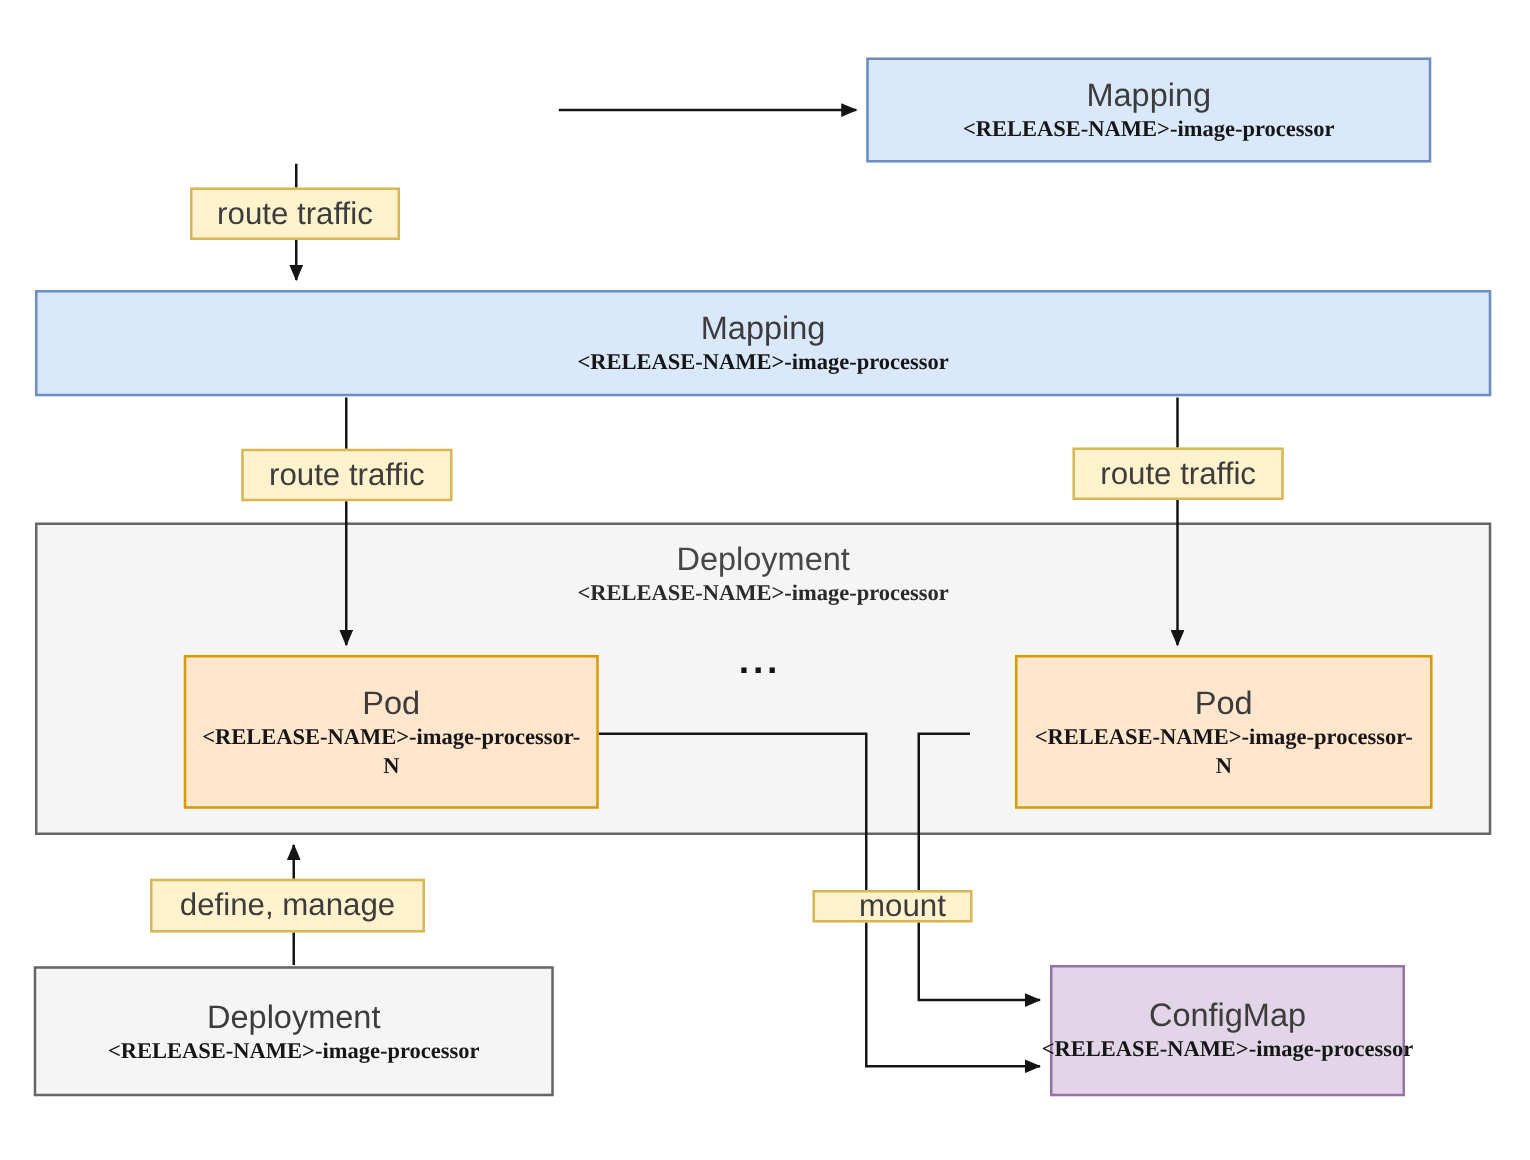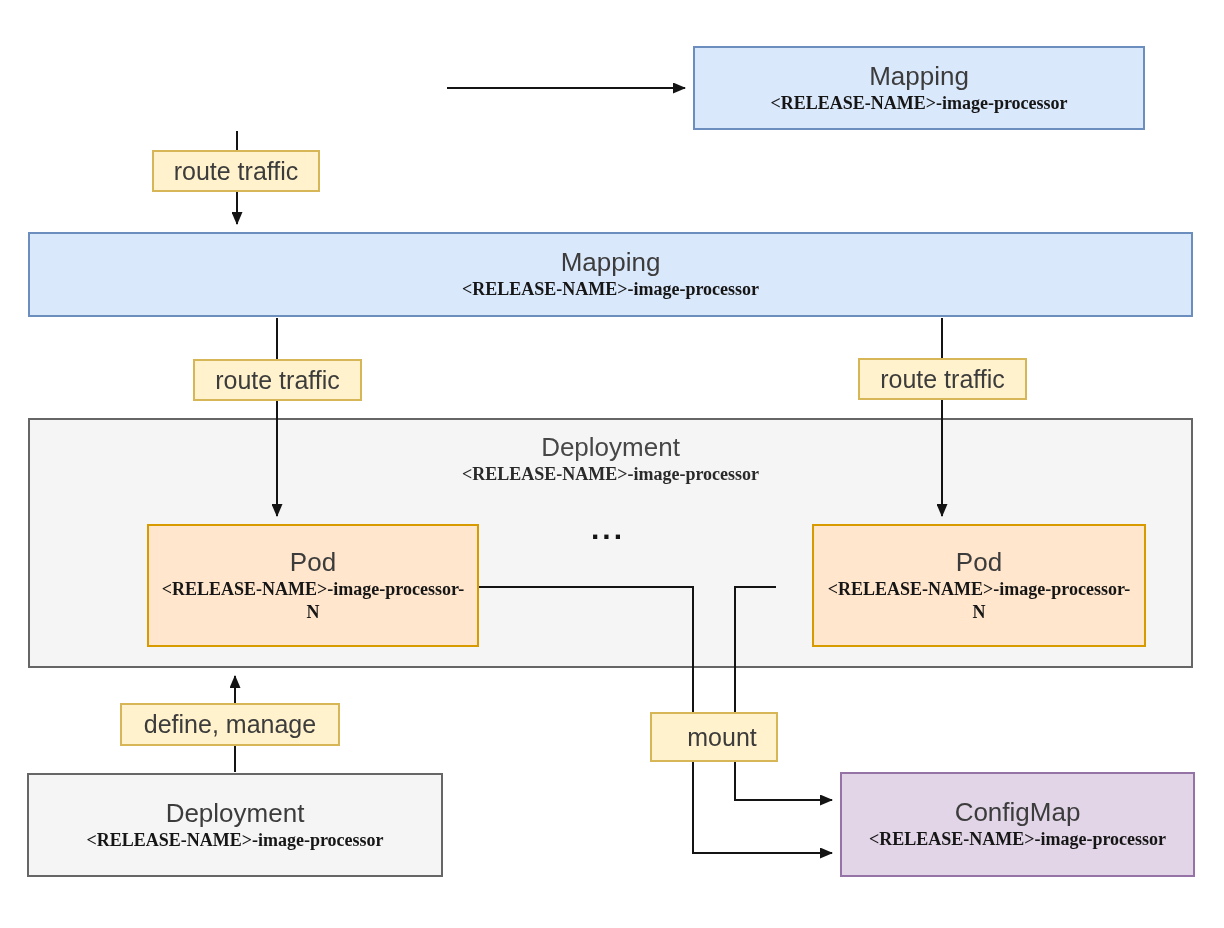--- a/index.html
+++ b/index.html
@@ -88,28 +88,28 @@
     text-align: center;
   }
   
   #ingress    { left: 28px;  top: 47px;  width: 419px;  height: 83px; }
   #mapping    { left: 693px; top: 46px;  width: 452px;  height: 84px; }
   #service    { left: 28px;  top: 232px; width: 1165px; height: 85px; }
   #replicaset { left: 28px;  top: 418px; width: 1165px; height: 250px; }
   #pod-left   { left: 111px; top: 524px; width: 332px;  height: 123px; padding: 0 10px; }
   #pod-right  { left: 776px; top: 524px; width: 334px;  height: 123px; padding: 0 10px; }
   #deployment { left: 27px;  top: 773px; width: 416px;  height: 104px; }
-  #configmap  { left: 840px; top: 772px; width: 355px;  height: 105px; }
+  #configmap  { left: 840px; top: 772px; width: 284px;  height: 105px; }
 
   #label-lookup        { left: 485px; top: 68px;  width: 125px; height: 42px; }
   #label-rt-ingress    { left: 152px; top: 150px; width: 168px; height: 42px; }
   #label-rt-left       { left: 193px; top: 359px; width: 169px; height: 42px; }
   #label-rt-right      { left: 858px; top: 358px; width: 169px; height: 42px; }
   #label-define-manage { left: 120px; top: 703px; width: 220px; height: 43px; }
-  #label-mount         { left: 650px; top: 712px; width: 128px; height: 50px; padding-left: 16px; }
+  #label-mount         { left: 650px; top: 712px; width: 128px; height: 26px; padding-left: 16px; }
 
   #dots { left: 568px; top: 512px; width: 80px; height: 40px; }
 </style>
 </head>
 <body>
 
 <div class="canvas">
 
   <div class="container-box" id="replicaset">
     <div class="title">Deployment</div>

